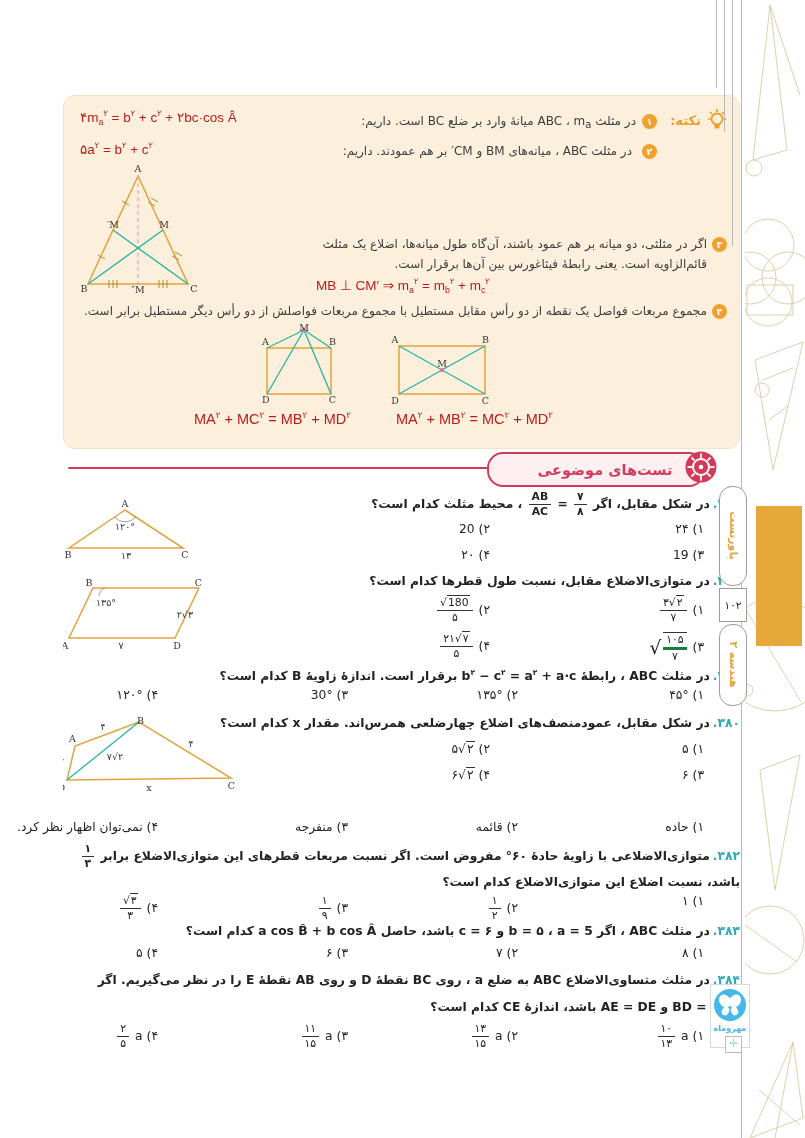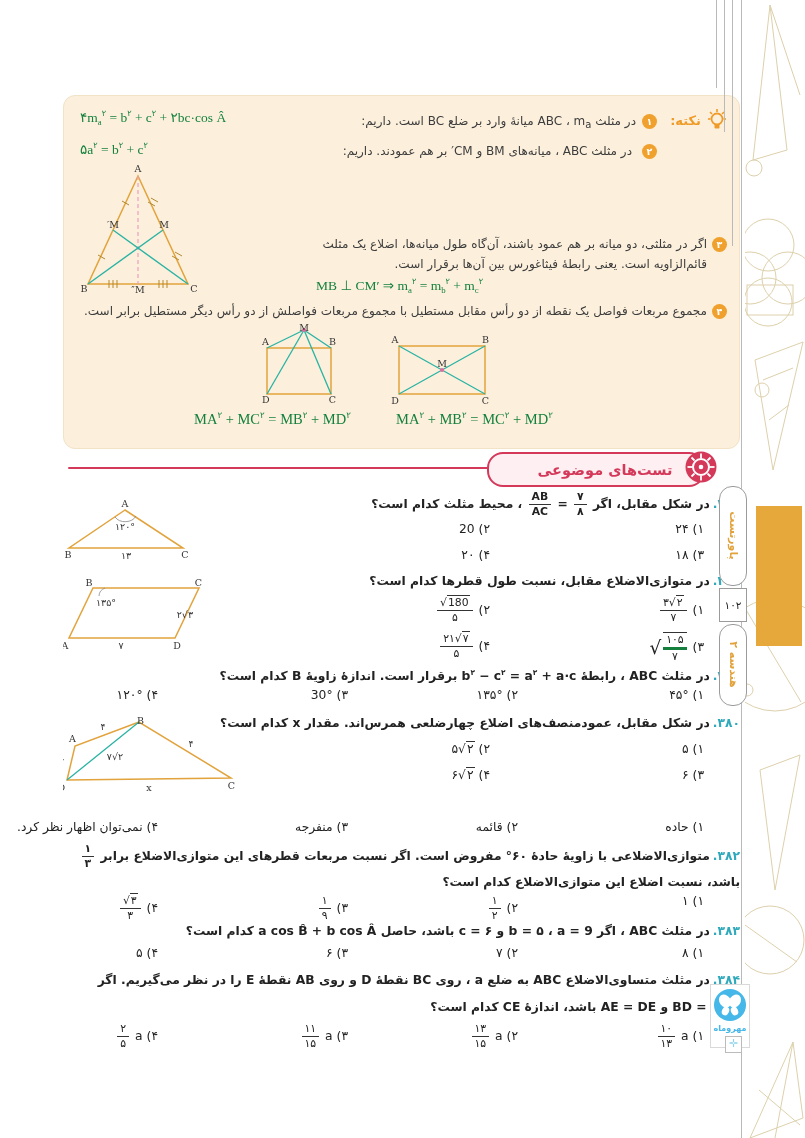--- a/index.html
+++ b/index.html
@@ -5,21 +5,21 @@
   html,body{margin:0;padding:0}
   body{width:805px;height:1138px;background:#fff;font-family:"DejaVu Sans",sans-serif}
   .page{position:relative;width:805px;height:1138px;overflow:hidden;direction:rtl;color:#222}
   .abs{position:absolute}
 
   
   .notebox{position:absolute;left:63px;top:95px;width:675px;height:352px;background:#fcf0dd;border:1px solid #f2e2c6;border-radius:12px}
   .ntext{font-size:12px;color:#3c3c3c;line-height:20px}
   .nlabel{color:#ef9b28;font-weight:bold;font-size:13px}
   .badge{display:inline-flex;width:15px;height:15px;border-radius:50%;background:#f0a02c;color:#fff;font-size:9.5px;font-weight:bold;align-items:center;justify-content:center;line-height:1}
-  .formula{position:absolute;direction:ltr;font-family:Liberation Serif, serif;font-size:13.5px;color:#15803d;white-space:nowrap}
+  .formula{position:absolute;direction:ltr;font-family:Liberation Sans, sans-serif;font-size:13.5px;color:#b91c1c;white-space:nowrap}
   .formula sub,.qtext sub{font-size:.65em}
   .formula sup,.qtext sup,.oval sup{font-size:.6em;vertical-align:super}
 
   
   .fr{display:inline-flex;flex-direction:column;align-items:center;vertical-align:middle;line-height:1.25;font-size:.88em;margin:0 2px;text-align:center}
   .fr>span:first-child{border-bottom:1px solid #333;padding:0 3px}
   .sq{border-top:1px solid #333;padding:0 1px}
   .sqt>span:first-child{border-bottom:3px solid #15803d}
   .sqt{border-top:1px solid #333}
   .rs{font-size:1.5em;vertical-align:middle}
@@ -164,21 +164,21 @@
   <div class="q" style="top:490px;height:80px">
     <div class="qhead"><span class="qnum">۳۷۷.</span><span class="qtext">در شکل مقابل، اگر <span class="ltr"><span class="fr">
               <span>AB</span>
               <span>AC</span>
             </span> = <span class="fr">
               <span>۷</span>
               <span>۸</span>
             </span></span> ، محیط مثلث کدام است؟</span></div>
     <span class="opt" style="right:36px;top:32px"><span class="onum">۱)</span><span class="oval">۲۴</span></span>
     <span class="opt" style="right:250px;top:32px"><span class="onum">۲)</span><span class="oval">20</span></span>
-    <span class="opt" style="right:36px;top:58px"><span class="onum">۳)</span><span class="oval">۱۸</span></span>
+    <span class="opt" style="right:36px;top:58px"><span class="onum">۳)</span><span class="oval">19</span></span>
     <span class="opt" style="right:250px;top:58px"><span class="onum">۴)</span><span class="oval">۲۰</span></span>
     <svg class="dsvg" style="left:2px;top:8px" width="125" height="64" viewBox="0 0 125 64">
       <polygon points="60,12 4,50 118,50" fill="none" stroke="#e2a33c" stroke-width="1.5"></polygon>
       <path d="M50,19 A12 10 0 0 0 71,18" fill="none" stroke="#888" stroke-width=".8"></path>
       <text x="60" y="9" text-anchor="middle">A</text>
       <text x="60" y="32" text-anchor="middle" font-size="8.5">۱۲۰°</text>
       <text x="3" y="60" text-anchor="middle">B</text>
       <text x="61" y="61" text-anchor="middle" font-size="8.5">۱۳</text>
       <text x="120" y="60" text-anchor="middle">C</text>
     </svg>
@@ -265,21 +265,21 @@
               <span>۱</span>
               <span>۹</span>
             </span></span></span></span>
     <span class="opt" style="right:582px;top:52px"><span class="onum">۴)</span><span class="oval"><span class="ltr"><span class="fr">
               <span>√<span class="sq">۳</span></span>
               <span>۳</span>
             </span></span></span></span>
   </div>
 
   <div class="q" style="top:920px;height:46px">
-    <div class="qhead"><span class="qnum">۳۸۳.</span><span class="qtext">در مثلث ABC ، اگر <span class="ltr">a = 9</span> ، <span class="ltr">b = ۵</span> و <span class="ltr">c = ۶</span> باشد، حاصل <span class="ltr">a cos B̂ + b cos Â</span> کدام است؟</span></div>
+    <div class="qhead"><span class="qnum">۳۸۳.</span><span class="qtext">در مثلث ABC ، اگر <span class="ltr">a = 5</span> ، <span class="ltr">b = ۵</span> و <span class="ltr">c = ۶</span> باشد، حاصل <span class="ltr">a cos B̂ + b cos Â</span> کدام است؟</span></div>
     <span class="opt" style="right:36px;top:26px"><span class="onum">۱)</span><span class="oval">۸</span></span>
     <span class="opt" style="right:222px;top:26px"><span class="onum">۲)</span><span class="oval">۷</span></span>
     <span class="opt" style="right:392px;top:26px"><span class="onum">۳)</span><span class="oval">۶</span></span>
     <span class="opt" style="right:582px;top:26px"><span class="onum">۴)</span><span class="oval">۵</span></span>
   </div>
 
   <div class="q" style="top:968px;height:84px">
     <div class="qhead" style="line-height:25px"><span class="qnum">۳۸۴.</span><span class="qtext">در مثلث متساوی‌الاضلاع ABC به ضلع a ، روی BC نقطهٔ D و روی AB نقطهٔ E را در نظر می‌گیریم. اگر <span class="ltr">BD = <span class="fr">
               <span>۱</span>
               <span>۳</span>

